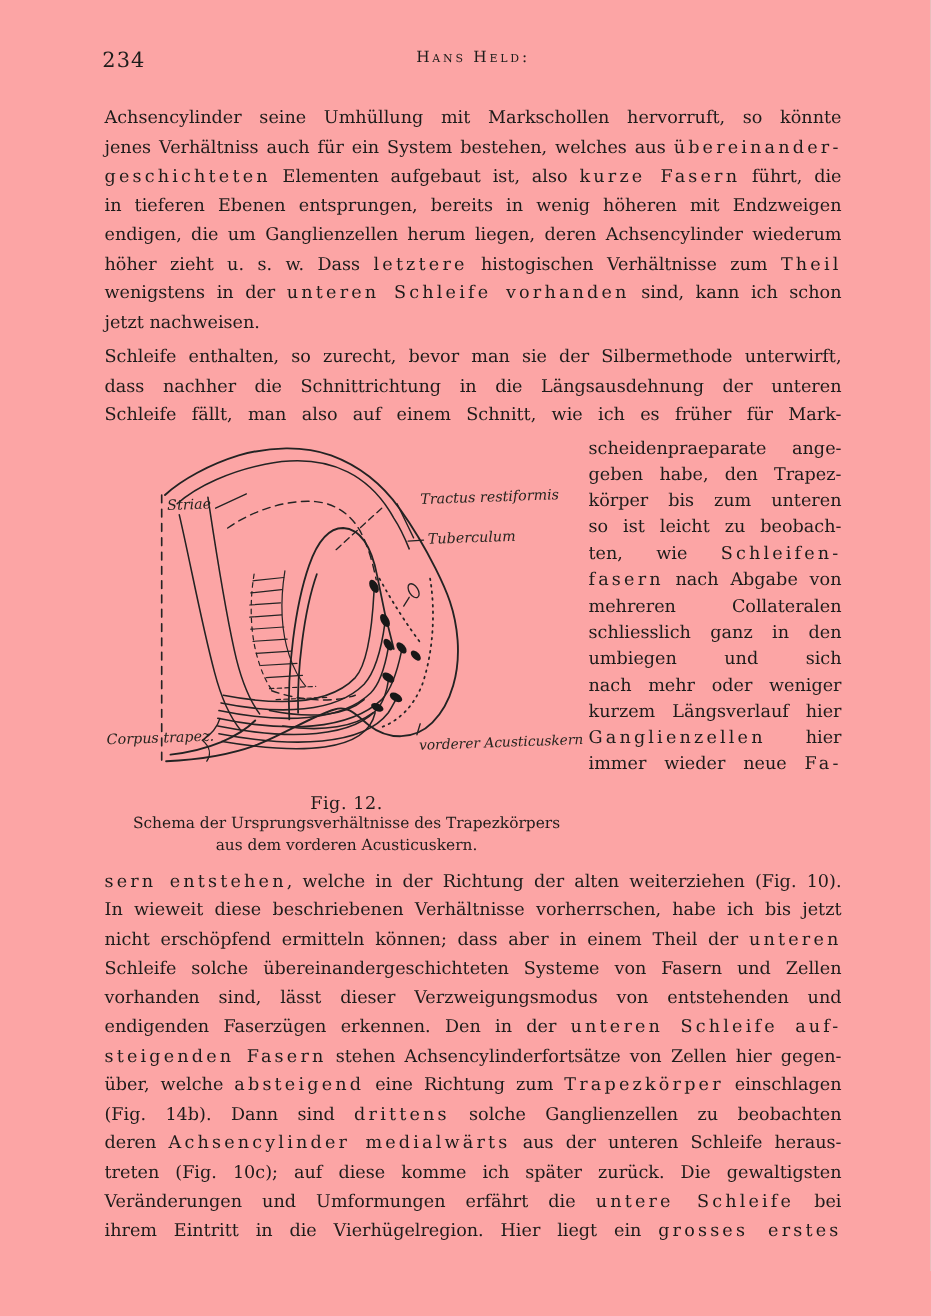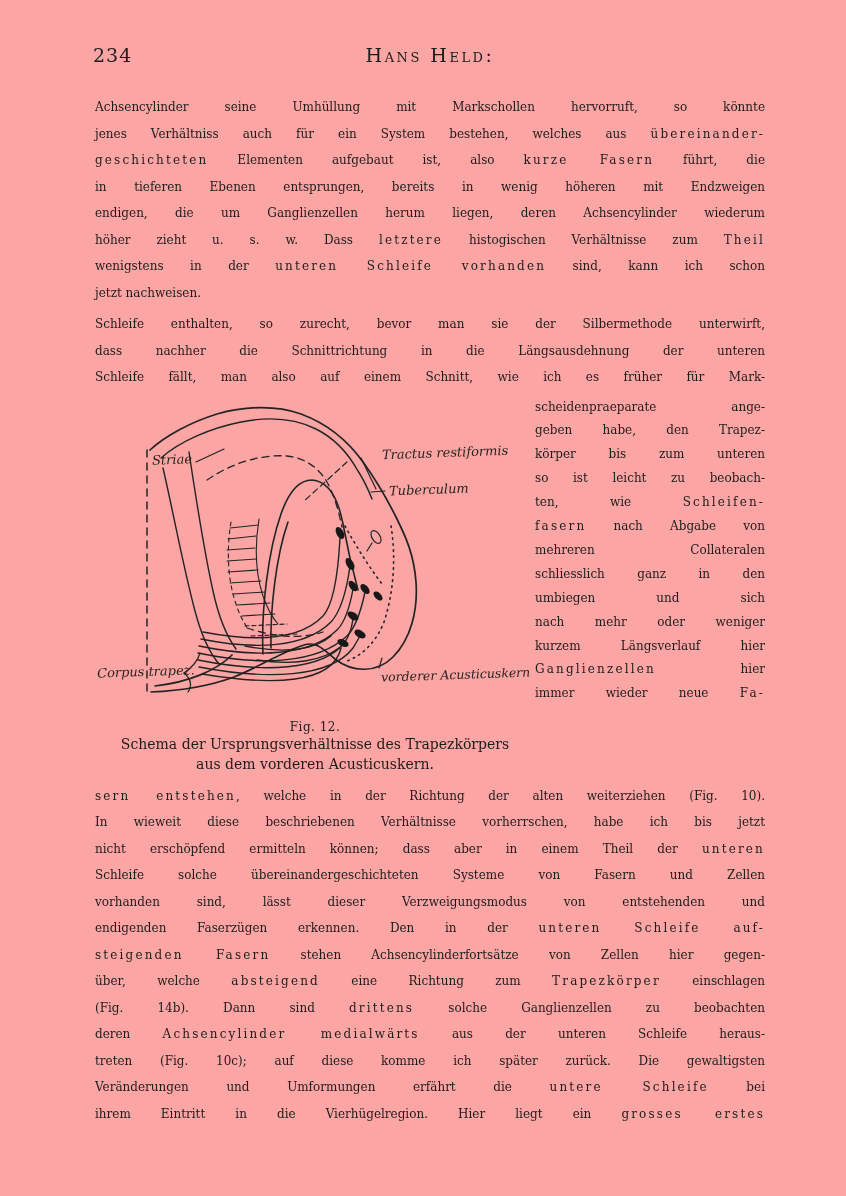--- a/index.html
+++ b/index.html
@@ -4,44 +4,44 @@
 <style>
   html,body{margin:0;padding:0;background:#d8d5cf;}
   .page{
     position:relative;width:846px;height:1196px;margin:0 auto;
     background:#fca5a5;color:#1d1c1a;
     font-family:"DejaVu Serif", serif;overflow:hidden;
   }
   .hdr{position:absolute;top:44px;left:95px;width:670px;height:26px;}
   .pagenum{position:absolute;left:-2px;top:0;font-size:19px;letter-spacing:1px;}
   .runhead{
-    text-align:center;font-variant:small-caps;font-size:19px;letter-spacing:2.5px;
+    text-align:center;font-variant:small-caps;font-size:14px;letter-spacing:2.5px;
   }
   .bodyblock{position:absolute;top:94px;left:95px;width:670px;}
   .tline{
-    font-size:12px;line-height:26.5px;
+    font-size:16px;line-height:26.5px;
     text-align:justify;text-align-last:justify;
     white-space:normal;
   }
   .col .tline{line-height:23.9px;}
   .tline.noj{text-align:left;text-align-last:left;}
   .tline.ind{text-indent:30px;}
   .gesp{letter-spacing:0.18em;}
   .para{margin:0 0 5px 0;}
   .figrow{display:flex;align-items:flex-start;margin:4px 0 8px 0;}
   .figcol{width:440px;flex:0 0 440px;}
   .rightcol{flex:1;min-width:0;}
   .figwrap{position:relative;width:440px;height:320px;}
   .figwrap svg{position:absolute;left:0;top:0;}
   .flabel{
     position:absolute;font-style:italic;font-size:13px;white-space:nowrap;
     color:#26251f;transform:rotate(-2deg);
   }
   .figcap{text-align:center;margin-top:4px;}
-  .capfig{font-size:12px;letter-spacing:0.5px;}
+  .capfig{font-size:16px;letter-spacing:0.5px;}
   .capline{font-size:14px;line-height:20.5px;}
 </style>
 </head>
 <body>
 
 <div class="page">
 
   <div class="hdr">
     <div class="pagenum">234</div>
     <div class="runhead">Hans Held:</div>

